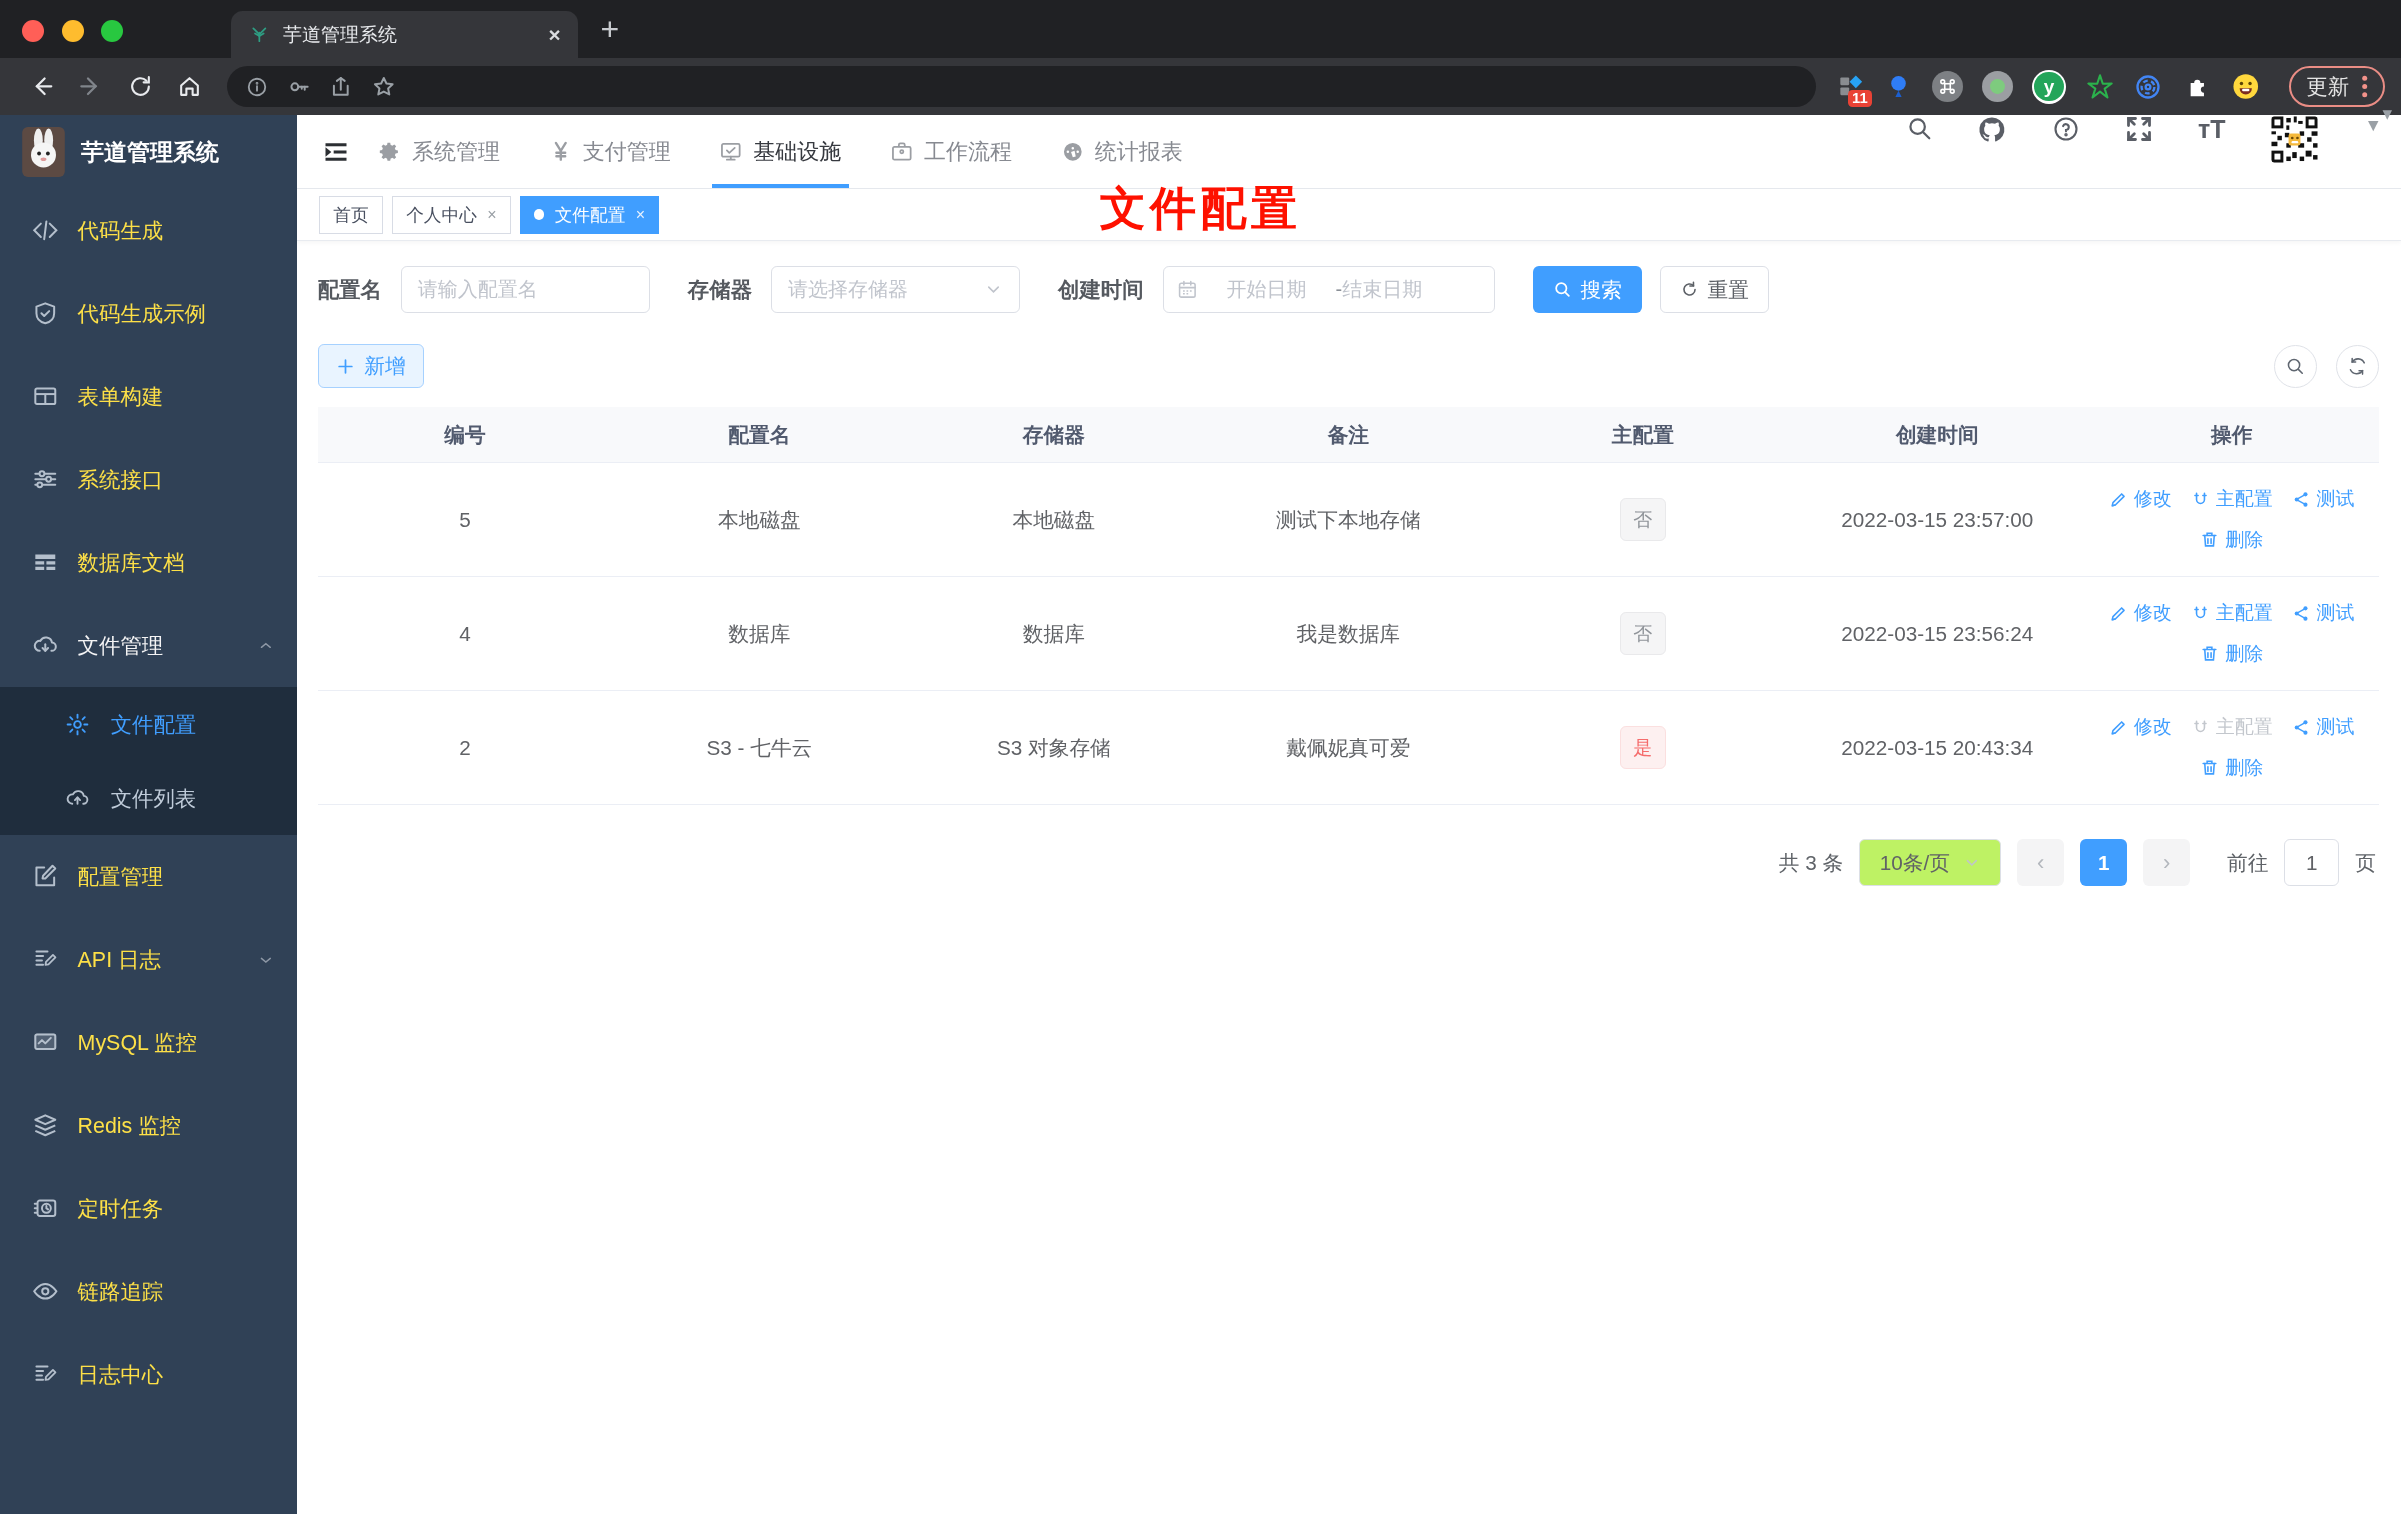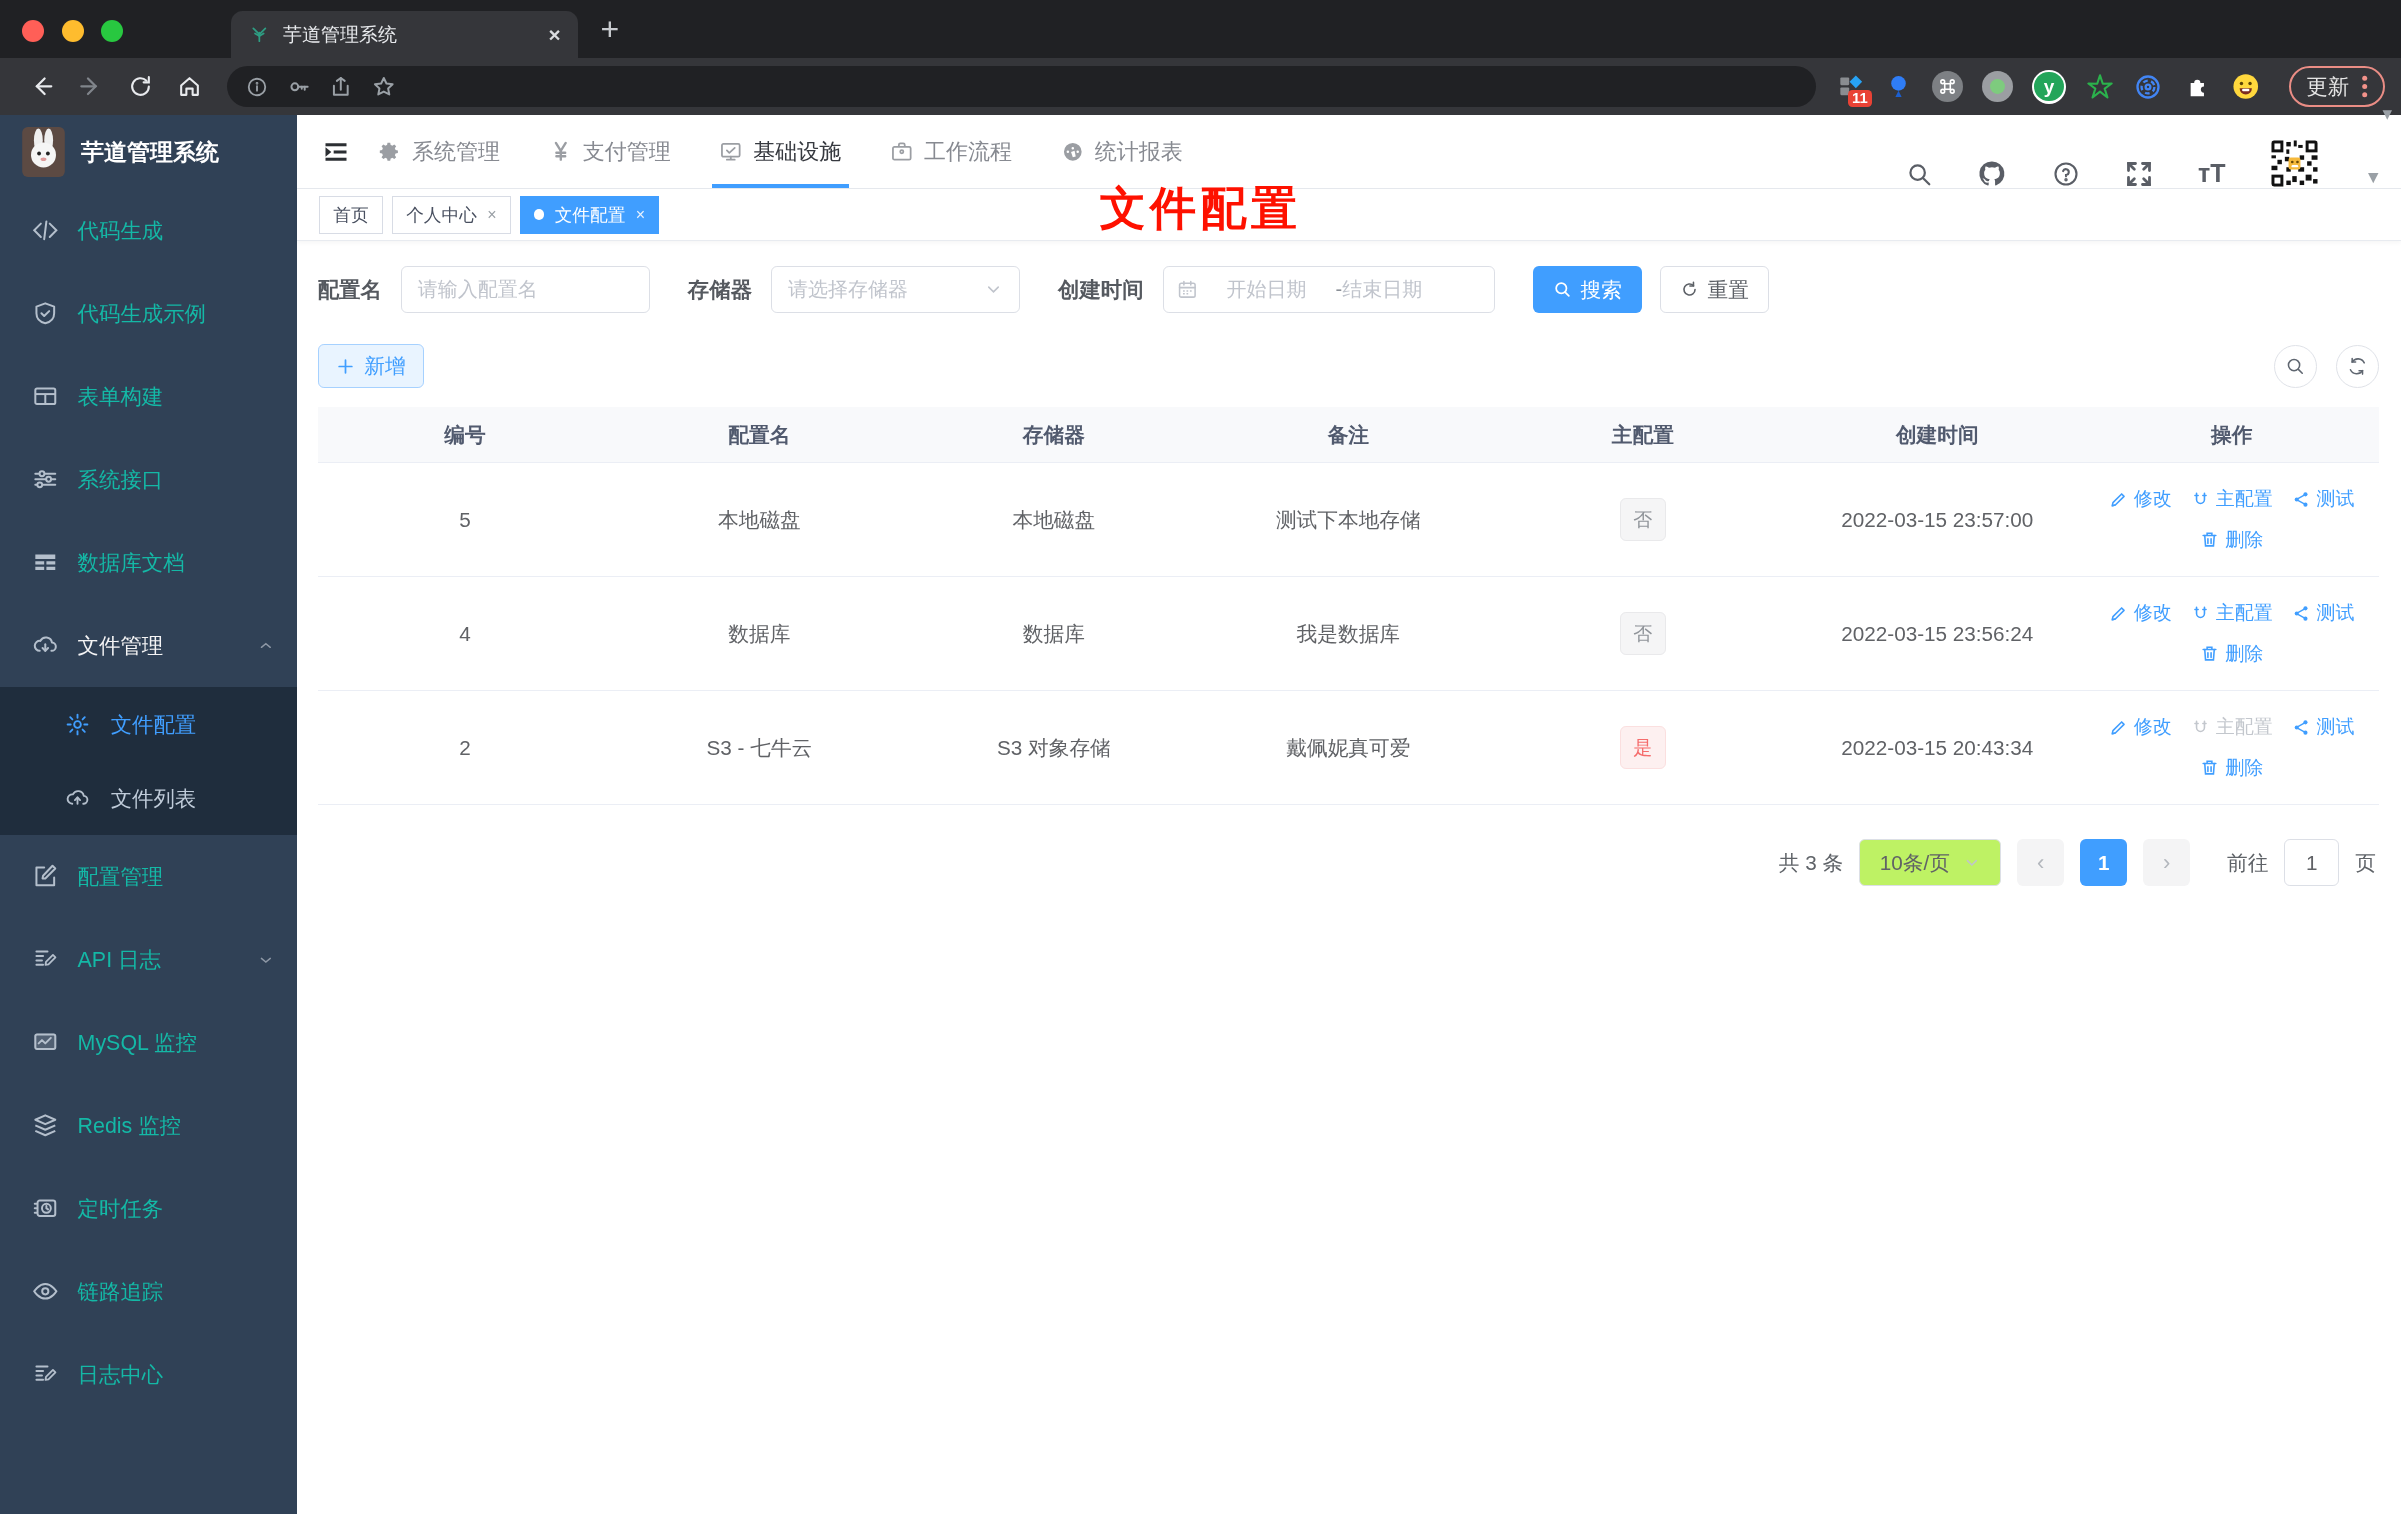--- a/index.html
+++ b/index.html
@@ -34,21 +34,21 @@
   .update-pill { border:2.2px solid #ea8d85; border-radius:23.6px; height:41px; padding:0 14.8px;
     display:flex; align-items:center; gap:11.8px; color:#e5e5e5; font-size:21.4px; margin-left:10.3px; }
   .chrome-caret { position:absolute; top:102px; right:8.9px; color:#9aa0a6; font-size:19px; z-index:60; }
 
   
   .app { display:flex; height:1401px; }
   .sidebar { width:297px; background:#304156; flex:none; color:#bfcbd9; overflow:hidden; }
   .logo-row { height:74px; display:flex; align-items:center; padding-left:22px; }
   .logo-img { width:43px; height:50px; border-radius:5.9px; overflow:hidden; flex:none; }
   .logo-title { color:#fff; font-size:23px; font-weight:bold; margin-left:16px; }
-  .sitem { height:83px; display:flex; align-items:center; padding:0 22px 0 32px; font-size:21.4px; color:#14b8a6; cursor:pointer; }
+  .sitem { height:83px; display:flex; align-items:center; padding:0 22px 0 32px; font-size:21.4px; color:#fde047; cursor:pointer; }
   .sitem .si { width:26.6px; height:26.6px; flex:none; color:#b4bfcc; }
   .sitem .slabel { margin-left:19px; flex:1; }
   .sitem .chev { color:#8d97a5; }
   .sub { background:#1f2d3d; }
   .subitem { height:74px; display:flex; align-items:center; padding-left:65px; font-size:21.4px; color:#bfcbd9; cursor:pointer; }
   .subitem .si { width:25px; height:25px; color:#b4bfcc; }
   .subitem .slabel { margin-left:20.7px; }
   .subitem.active, .subitem.active .si { color:#409eff; }
   .sitem.parent-open { color:#f4f4f5; }
 
@@ -56,21 +56,21 @@
 
   
   .app-header { height:74px; display:flex; align-items:stretch; border-bottom:1.5px solid #e6e9ee; }
   .burger { display:flex; align-items:center; padding:0 20.7px 0 25px; }
   .topnav { display:flex; }
   .nav-item { position:relative; display:flex; align-items:center; gap:10.3px; padding:0 7.4px;
     margin-right:34px; font-size:22px; color:#878a91; cursor:pointer; }
   .nav-item .ni { width:23.6px; height:23.6px; color:#9b9ea3; }
   .nav-item.active { color:#36393f; }
   .nav-item.active::after { content:""; position:absolute; left:0; right:0; bottom:0; height:4.4px; background:#409eff; }
-  .hdr-right { margin-left:auto; display:flex; align-items:flex-end; gap:45px; padding-right:19px; color:#5a5e66; }
+  .hdr-right { margin-left:auto; display:flex; align-items:flex-start; gap:45px; padding-right:19px; color:#5a5e66; }
   .qr { width:49px; height:49px; border-radius:7.4px; overflow:hidden; }
   .hdr-caret { color:#9aa0a6; font-size:17.7px; }
 
   
   .tagsbar { height:52px; display:flex; align-items:center; gap:8.9px; padding-left:22px;
     border-bottom:1.5px solid #e8ebf0; box-shadow:0 1.5px 4.4px rgba(0,0,0,.04); }
   .tag-chip { height:38px; display:inline-flex; align-items:center; gap:10.3px; padding:0 13.3px;
     border:1.5px solid #d8dce5; background:#fff; color:#495060; font-size:17.7px; cursor:pointer; }
   .tag-chip .tclose { font-size:16px; color:#9aa0a6; }
   .tag-chip.active { background:#409eff; border-color:#409eff; color:#fff; }

